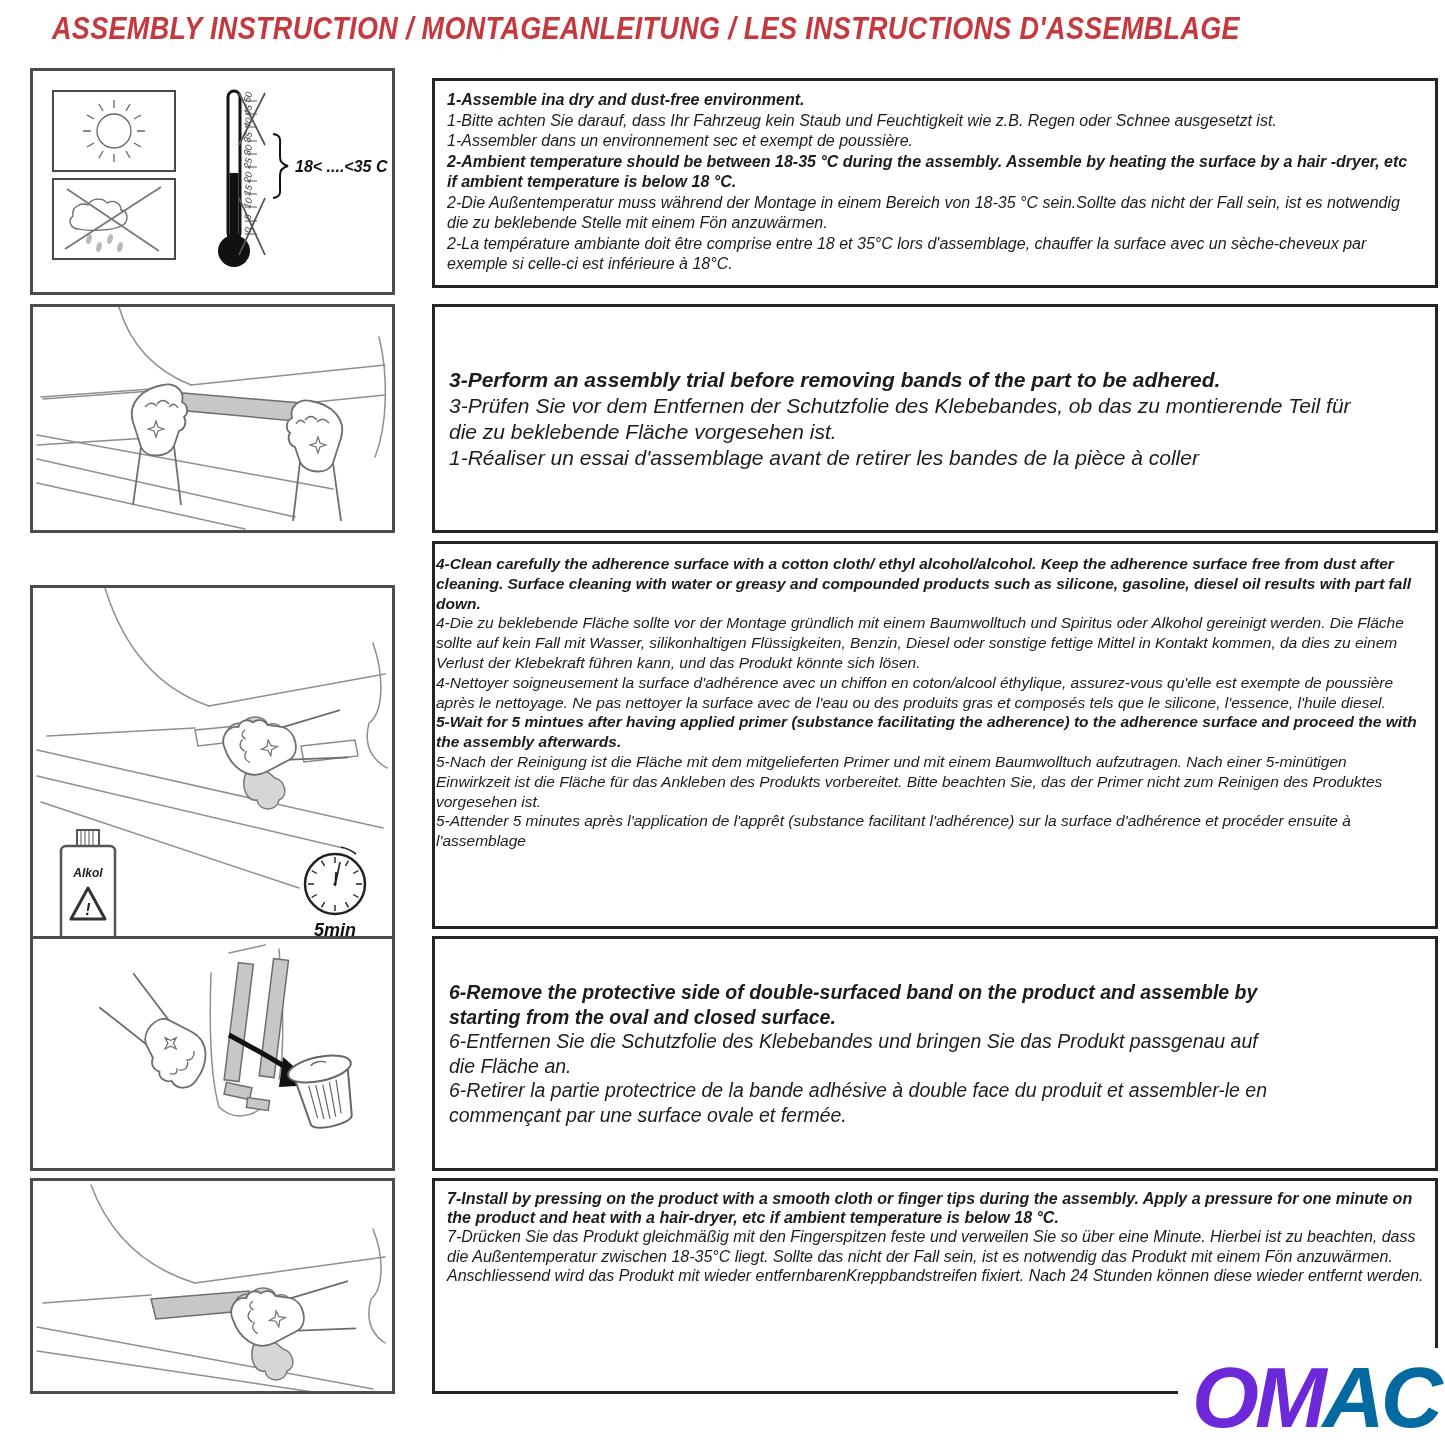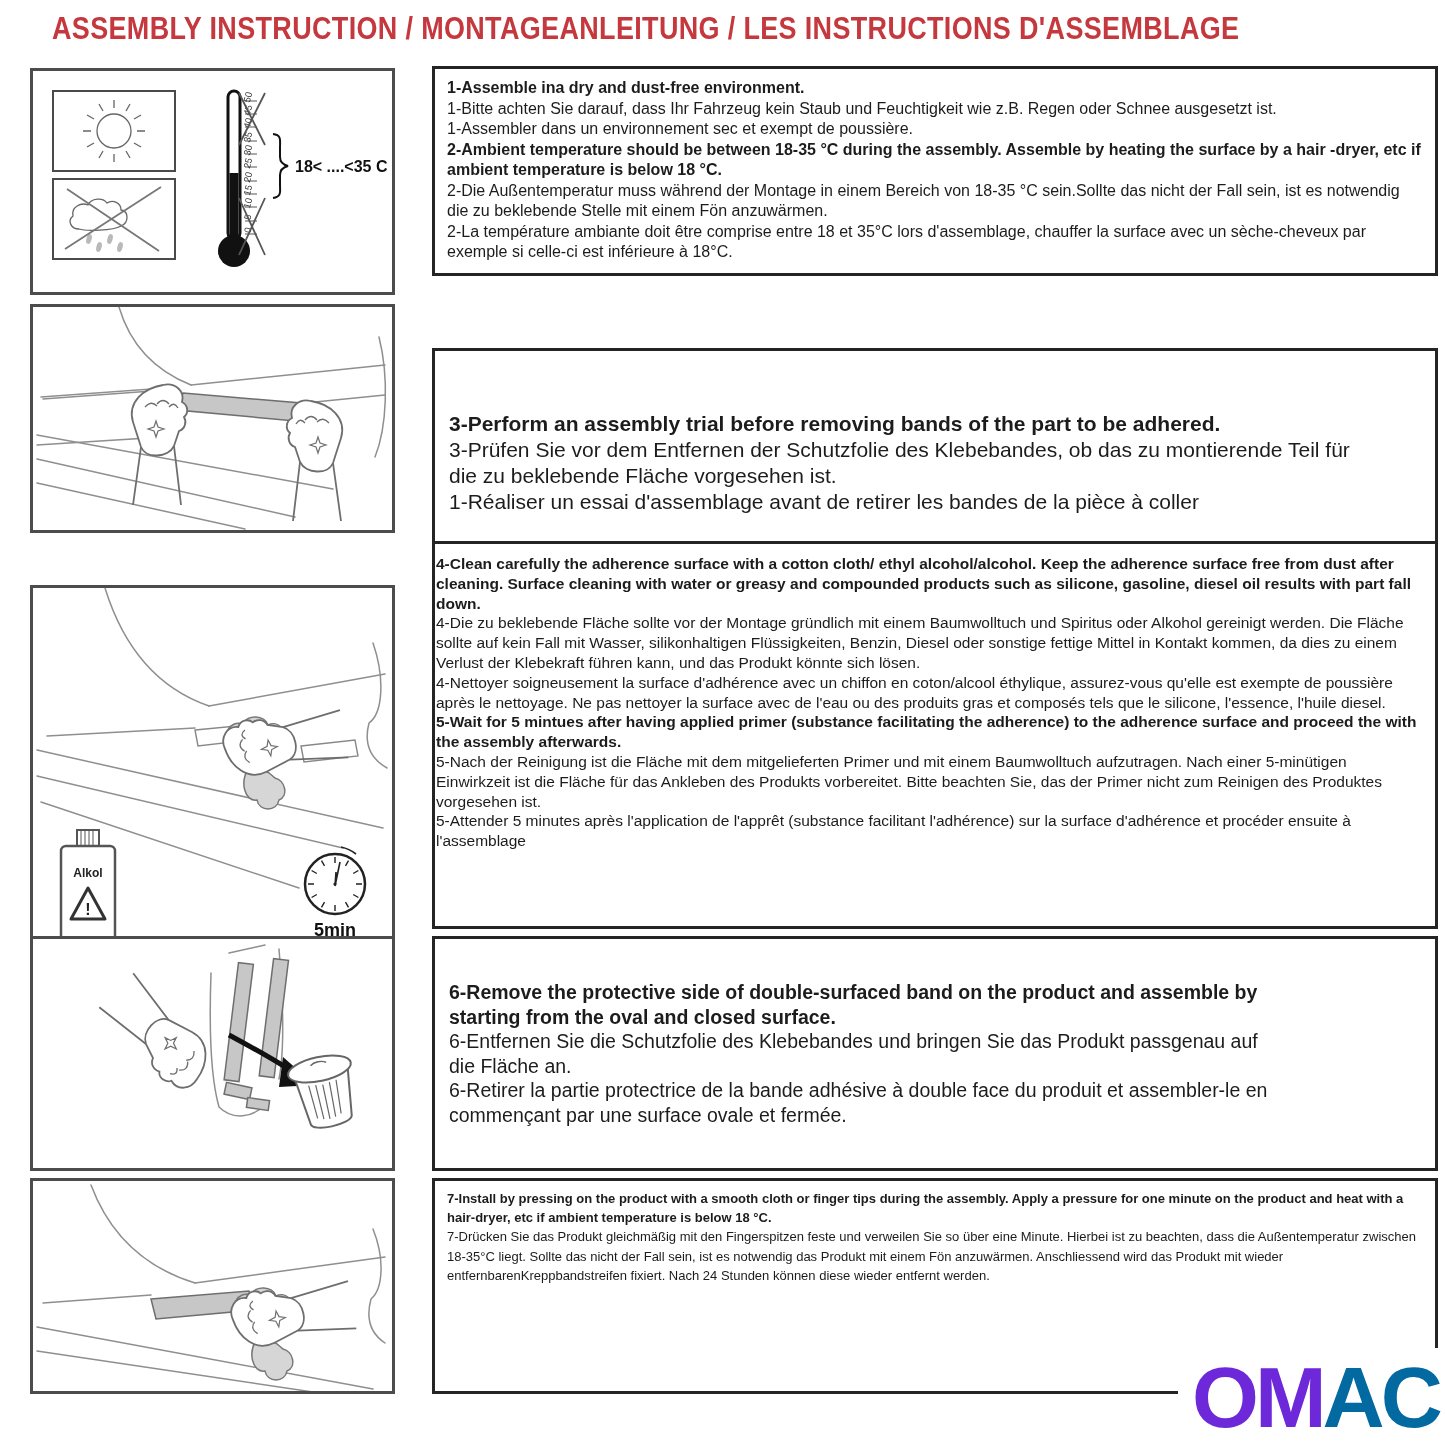--- a/index.html
+++ b/index.html
@@ -1,34 +1,34 @@
 <!DOCTYPE html>
 <html><head>
 <meta charset="utf-8">
 <style>
   html,body{margin:0;padding:0;background:#fff;}
   .page{position:relative;width:1445px;height:1445px;background:#fff;overflow:hidden;
-        font-family:"Liberation Sans",sans-serif;color:#1c1c1c;}
+        font-family:"Liberation Sans",sans-serif;color:#1c1c1c;font-style:italic;}
   .title{position:absolute;left:52px;top:11px;font-size:31px;font-weight:bold;
          color:#c5383d;white-space:nowrap;letter-spacing:.4px;
          transform:scaleX(.87);transform-origin:left center;}
   .figbox{position:absolute;left:30px;width:365px;border:3px solid #4c4c4c;
           background:#fff;box-sizing:border-box;}
   .textbox{position:absolute;left:432px;width:1006px;border:3px solid #242424;
            background:#fff;box-sizing:border-box;}
   .textbox p{margin:0;}
   .b{font-weight:bold;}
   .gap{margin-top:20px;}
   .tb1{padding:9px 14px 0 12px;font-size:16px;line-height:20.5px;}
   .tb2{display:flex;flex-direction:column;justify-content:center;
        padding:0 70px 0 14px;font-size:21px;line-height:26px;}
   .tb3{padding:10px 12px 0 1px;font-size:15.5px;line-height:19.8px;}
   .tb4{display:flex;flex-direction:column;justify-content:center;
        padding:0 150px 0 14px;font-size:19.5px;line-height:24.5px;}
-  .tb5{padding:8px 10px 0 12px;font-size:13px;line-height:19.2px;}
+  .tb5{padding:8px 10px 0 12px;font-size:16px;line-height:19.2px;}
   .fig svg{display:block;width:100%;height:100%;}
   .car{fill:none;stroke:#8f8f8f;stroke-width:1.5;stroke-linecap:round;}
   .dark{fill:none;stroke:#4a4a4a;stroke-width:2;}
   .thin{fill:none;stroke:#666;stroke-width:1.3;}
   .grayfill{fill:#c7c7c7;stroke:#6e6e6e;stroke-width:1.5;}
   .whitefill{fill:#fff;stroke:#888;stroke-width:1.4;}
   svg text{font-family:"Liberation Sans",sans-serif;}
   .logo-patch{position:absolute;left:1178px;top:1348px;width:267px;height:97px;
               background:#fff;box-sizing:border-box;padding:14px 0 0 14px;}
   .logo{font-size:86px;line-height:70px;font-weight:bold;letter-spacing:-4px;white-space:nowrap;}
@@ -93,21 +93,21 @@
           <text x="218" y="133" transform="rotate(-75 218 133)">10</text>
           <text x="218" y="147" transform="rotate(-75 218 147)">5</text>
           <text x="218" y="160" transform="rotate(-75 218 160)">0</text>
         </g>
         <path d="M206,22 L232,74 M232,22 L206,74 M206,127 L232,184 M232,127 L206,184" fill="none" stroke="#555" stroke-width="1.8"></path>
         <path d="M240,63 C249,64 247,70 247,76 L247,86 C247,92 251,94 255,95 C251,96 247,98 247,104 L247,114 C247,120 249,126 240,127" fill="none" stroke="#111" stroke-width="2"></path>
         <text x="262" y="101" font-size="16" font-weight="bold" fill="#111">18&lt; ....&lt;35 C</text>
       </g>
     </svg>
   </div>
-  <div class="textbox tb1" style="top:66px;height:210px;">
+  <div class="textbox tb1" style="top:78px;height:210px;">
     <p class="b">1-Assemble ina dry and dust-free environment.</p>
     <p>1-Bitte achten Sie darauf, dass Ihr Fahrzeug kein Staub und Feuchtigkeit wie z.B. Regen oder Schnee ausgesetzt ist.</p>
     <p>1-Assembler dans un environnement sec et exempt de poussière.</p>
     <p class="b gap">2-Ambient temperature should be between 18-35 °C  during the assembly. Assemble by heating the surface by a hair -dryer, etc if ambient temperature is below 18 °C.</p>
     <p>2-Die Außentemperatur muss während der Montage in einem Bereich von 18-35 °C  sein.Sollte das nicht der Fall sein, ist es notwendig die zu beklebende Stelle mit einem Fön anzuwärmen.</p>
     <p>2-La température ambiante doit être comprise entre 18 et 35°C lors d'assemblage, chauffer la surface avec un sèche-cheveux par exemple si celle-ci est inférieure à 18°C.</p>
   </div>
 
   <div class="figbox fig" style="top:304px;height:229px;">
     <svg viewBox="0 0 359 223" preserveAspectRatio="xMidYMid meet">
@@ -119,21 +119,21 @@
         <path d="M8,90 L118,82 L130,130 L4,138"></path>
         <path d="M4,128 L300,182 M4,152 L262,210 M4,176 L212,222"></path>
       </g>
       <polygon points="150,86 268,96 262,114 144,103" class="grayfill"></polygon>
       <use href="#hand" transform="translate(96,76)"></use>
       <g transform="translate(312,92) scale(-1,1)">
         <use href="#hand"></use>
       </g>
     </svg>
   </div>
-  <div class="textbox tb2" style="top:304px;height:229px;margin-top:44px;">
+  <div class="textbox tb2" style="top:304px;height:229px;">
     <p class="b">3-Perform an assembly trial before removing bands of the part to be adhered.</p>
     <p>3-Prüfen Sie vor dem Entfernen der Schutzfolie des Klebebandes, ob das zu montierende Teil für die zu beklebende Fläche vorgesehen ist.</p>
     <p>1-Réaliser un essai d'assemblage avant de retirer les bandes de la pièce à coller</p>
   </div>
 
   <div class="figbox fig" style="top:541px;height:388px;margin-top:44px;">
     <svg viewBox="0 0 359 382" preserveAspectRatio="xMidYMid meet">
       <g class="car">
         <path d="M72,0 C90,58 124,100 176,118"></path>
         <path d="M176,118 L352,86"></path>

